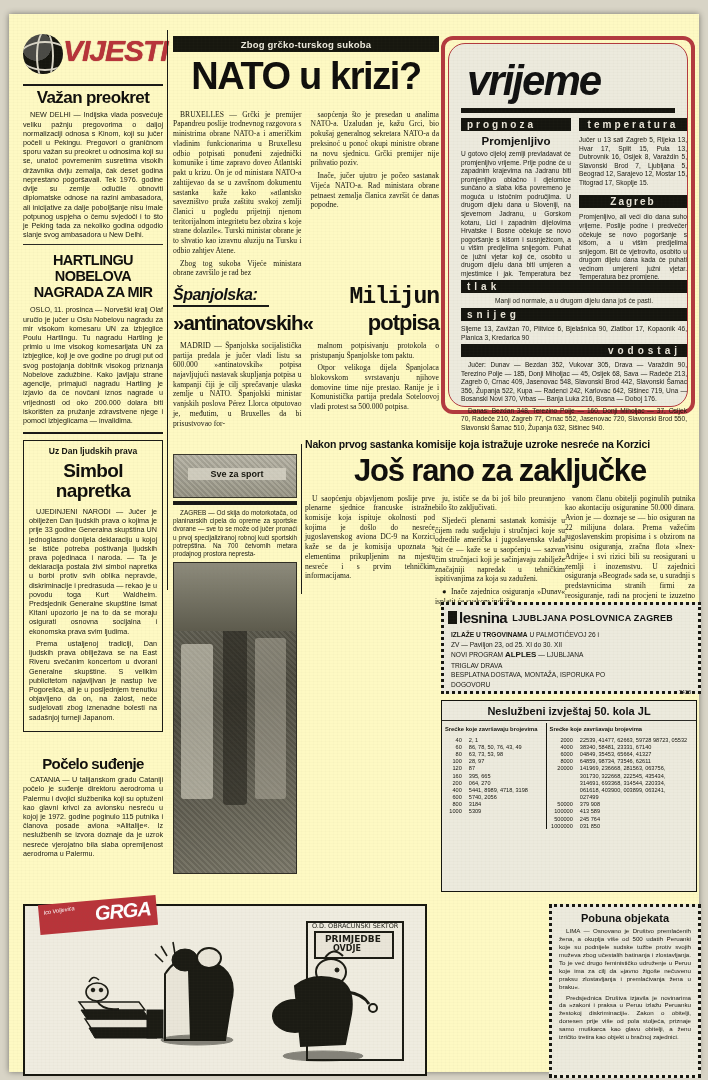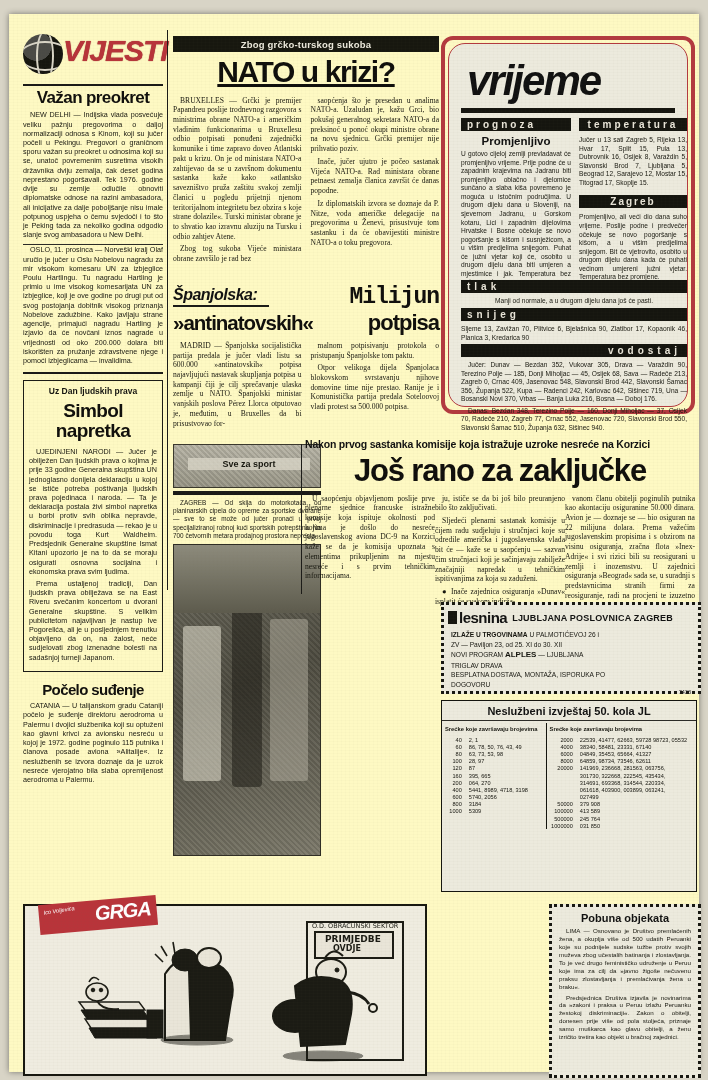--- a/index.html
+++ b/index.html
@@ -118,57 +118,57 @@
     <div class="rule" style="position:absolute;left:14px;top:70px;width:140px;height:2px;"></div>
 
     <div class="col" id="c1">
 
       <div class="hl" style="font-size:17px;margin:3px 0 4px;">Važan preokret</div>
       <div class="body">
         <p class="first">NEW DELHI — Indijska vlada posvećuje veliku pažnju pregovorima o daljoj normalizaciji odnosa s Kinom, koji su jučer počeli u Pekingu. Pregovori o graničnom sporu važan su preokret u odnosima koji su se, unatoč povremenim susretima visokih državnika dviju zemalja, čak deset godina neprestano pogoršavali. Tek 1976. godine dvije su zemlje odlučile obnoviti diplomatske odnose na razini ambasadora, ali inicijative za dalje poboljšanje nisu imale potpunog uspjeha o čemu svjedoči i to što je Peking tada za nekoliko godina odgodio slanje svog ambasadora u New Delhi.</p>
       </div>
       <div class="hr-thin" style="margin:5px 0 0;"></div>
 
+      <div class="hl" style="font-size:14.5px;margin:8px 0 5px;line-height:1.08;">HARTLINGU NOBELOVA NAGRADA ZA MIR</div>
       <div class="body">
         <p class="first">OSLO, 11. prosinca — Norveški kralj Olaf uručio je jučer u Oslu Nobelovu nagradu za mir visokom komesaru UN za izbjeglice Poulu Hartlingu. Tu nagradu Hartling je primio u ime visokog komesarijata UN za izbjeglice, koji je ove godine po drugi put od svog postojanja dobitnik visokog priznanja Nobelove zadužbine. Kako javljaju strane agencije, primajući nagradu Hartling je izjavio da će novčani iznos nagrade u vrijednosti od oko 200.000 dolara biti iskorišten za pružanje zdravstvene njege i pomoći izbjeglicama — invalidima.</p>
       </div>
       <div class="hr-med" style="margin:7px 0 0;"></div>
 
       <div style="border:1px solid #1c1c16;margin-top:6px;padding:6px 5px 6px;">
         <div class="kicker" style="font-size:8.5px;margin-bottom:4px;">Uz Dan ljudskih prava</div>
         <div class="hl" style="font-size:19px;margin:2px 0 6px;line-height:1.05;">Simbol napretka</div>
         <div class="body">
           <p class="first">UJEDINJENI NARODI — Jučer je obilježen Dan ljudskih prava o kojima je prije 33 godine Generalna skupština UN jednoglasno donijela deklaraciju u kojoj se ističe potreba poštivanja ljudskih prava pojedinaca i naroda. — Ta je deklaracija postala živi simbol napretka u borbi protiv svih oblika nepravde, diskriminacije i predrasuda — rekao je u povodu toga Kurt Waldheim. Predsjednik Generalne skupštine Ismat Kitani upozorio je na to da se moraju osigurati osnovna socijalna i ekonomska prava svim ljudima.</p>
           <p>Prema ustaljenoj tradiciji, Dan ljudskih prava obilježava se na East Riveru svečanim koncertom u dvorani Generalne skupštine. S velikim publicitetom najavljivan je nastup Ive Pogorelića, ali je u posljednjem trenutku objavljeno da on, na žalost, neće sudjelovati zbog iznenadne bolesti na sadašnjoj turneji Japanom.</p>
         </div>
       </div>
 
-      <div class="hl" style="font-size:15px;margin:10px 0 4px;">Počelo suđenje</div>
+      <div class="hl" style="font-size:15px;margin:24px 0 4px;">Počelo suđenje</div>
       <div class="body">
         <p class="first">CATANIA — U talijanskom gradu Cataniji počelo je suđenje direktoru aerodroma u Palermu i dvojici službenika koji su optuženi kao glavni krivci za avionsku nesreću u kojoj je 1972. godine poginulo 115 putnika i članova posade aviona »Alitalije«. Iz neslužbenih se izvora doznaje da je uzrok nesreće vjerojatno bila slaba opremljenost aerodroma u Palermu.</p>
       </div>
     </div>
 
     <div class="rule" style="position:absolute;left:158px;top:16px;width:1px;height:560px;"></div>
 
     <div class="col" style="left:164px;top:22px;width:266px;">
       <div style="background:#17170f;color:#ece9dc;font-size:9.5px;font-weight:bold;text-align:center;padding:2.5px 0;letter-spacing:.2px;">Zbog grčko-turskog sukoba</div>
-      <div class="hl" style="font-size:30px;margin:5px 0 8px;letter-spacing:-1.4px;text-decoration:underline;">NATO u krizi?</div>
+      <div class="hl" style="font-size:38px;margin:5px 0 14px;letter-spacing:-1.4px;">NATO u krizi?</div>
       <div style="display:flex;gap:9px;">
         <div style="flex:1;">
           <div class="body serif">
             <p class="first">BRUXELLES — Grčki je premijer Papandreu poslije trodnevnog razgovora s ministrima obrane NATO-a i američkim vladinim funkcionarima u Bruxellesu odbio potpisati ponuđeni zajednički komunike i time zapravo doveo Atlantski pakt u krizu. On je od ministara NATO-a zahtijevao da se u završnom dokumentu sastanka kaže kako »atlantsko savezništvo pruža zaštitu svakoj zemlji članici u pogledu prijetnji njenom teritorijalnom integritetu bez obzira s koje strane dolazile«. Turski ministar obrane je to shvatio kao izravnu aluziju na Tursku i odbio zahtjev Atene.</p>
             <p>Zbog tog sukoba Vijeće ministara obrane završilo je rad bez</p>
           </div>
         </div>
         <div style="flex:1;">
           <div class="body serif">
             <p class="first">saopćenja što je presedan u analima NATO-a. Uzaludan je, kažu Grci, bio pokušaj generalnog sekretara NATO-a da preksinoć u ponoć okupi ministre obrane na novu sjednicu. Grčki premijer nije prihvatio poziv.</p>
             <p>Inače, jučer ujutro je počeo sastanak Vijeća NATO-a. Rad ministara obrane petnaest zemalja članica završit će danas popodne.</p>
-            <p>Iz diplomatskih izvora se doznaje da P. Nitze, voda američke delegacije na pregovorima u Ženevi, prisustvuje tom sastanku i da će obavijestiti ministre NATO-a o toku pregovora.</p>
           </div>
         </div>
       </div>
     </div>
 
     <div class="col" style="left:164px;top:272px;width:266px;">
       <div style="display:flex;align-items:flex-start;">
         <div style="flex:1;">
           <div style="font-size:16px;font-weight:bold;font-style:italic;color:#111;letter-spacing:-.5px;">Španjolska:</div>
           <div class="rule" style="width:96px;height:2px;margin-top:1px;"></div>
@@ -222,21 +222,21 @@
         </div>
 
         <div style="position:absolute;left:12px;top:300px;width:226px;">
           <div class="wbar" style="text-align:right;letter-spacing:4px;">vodostaj</div>
           <div class="wtxt" style="margin-top:4px;text-indent:7px;">Jučer: Dunav — Bezdan 352, Vukovar 305, Drava — Varaždin 90, Terezino Polje — 185, Donji Miholjac — 45, Osijek 68, Sava — Radeče 213, Zagreb 0, Crnac 409, Jasenovac 548, Slavonski Brod 442, Slavonski Šamac 356, Županja 522, Kupa — Radenci 242, Karlovac 642, Sišinec 719, Una — Bosanski Novi 370, Vrbas — Banja Luka 216, Bosna — Doboj 176.</div>
           <div class="wtxt" style="margin-top:3px;text-indent:7px;">Danas: Bezdan 348, Terezino Polje — 160, Donji Miholjac — 37, Osijek 70, Radeče 210, Zagreb 77, Crnac 552, Jasenovac 720, Slavonski Brod 550, Slavonski Šamac 510, Županja 632, Sišinec 940.</div>
         </div>
       </div>
     </div>
 
-    <div class="col" style="left:164px;top:430px;width:148px;border-radius:30px;">
+    <div class="col" style="left:164px;top:440px;width:124px;border-radius:30px;">
       <div class="photo ph-sky" style="height:42px;border:1px solid #3a382c;">
         <div class="noise"></div>
         <div style="position:absolute;left:14px;top:13px;right:10px;text-align:center;font-size:9px;font-weight:bold;color:#17170f;background:rgba(214,210,196,.85);padding:1px 0;">Sve za sport</div>
       </div>
       <div class="rule" style="height:4px;margin:3px 0 4px;"></div>
       <div class="body" style="font-size:6.4px;">
         <p class="first">ZAGREB — Od skija do motorkotača, od planinarskih cipela do opreme za sportske dvorane — sve to se može od jučer pronaći u prvoj specijaliziranoj robnoj kući sportskih potrepština. Na 700 četvornih metara prodajnog prostora nepresta-</p>
       </div>
 
       <div class="photo" style="margin-top:4px;height:310px;background:linear-gradient(160deg,#6f6d5f,#4e4c41 45%,#7d7a6b);border:1px solid #2f2d24;">

